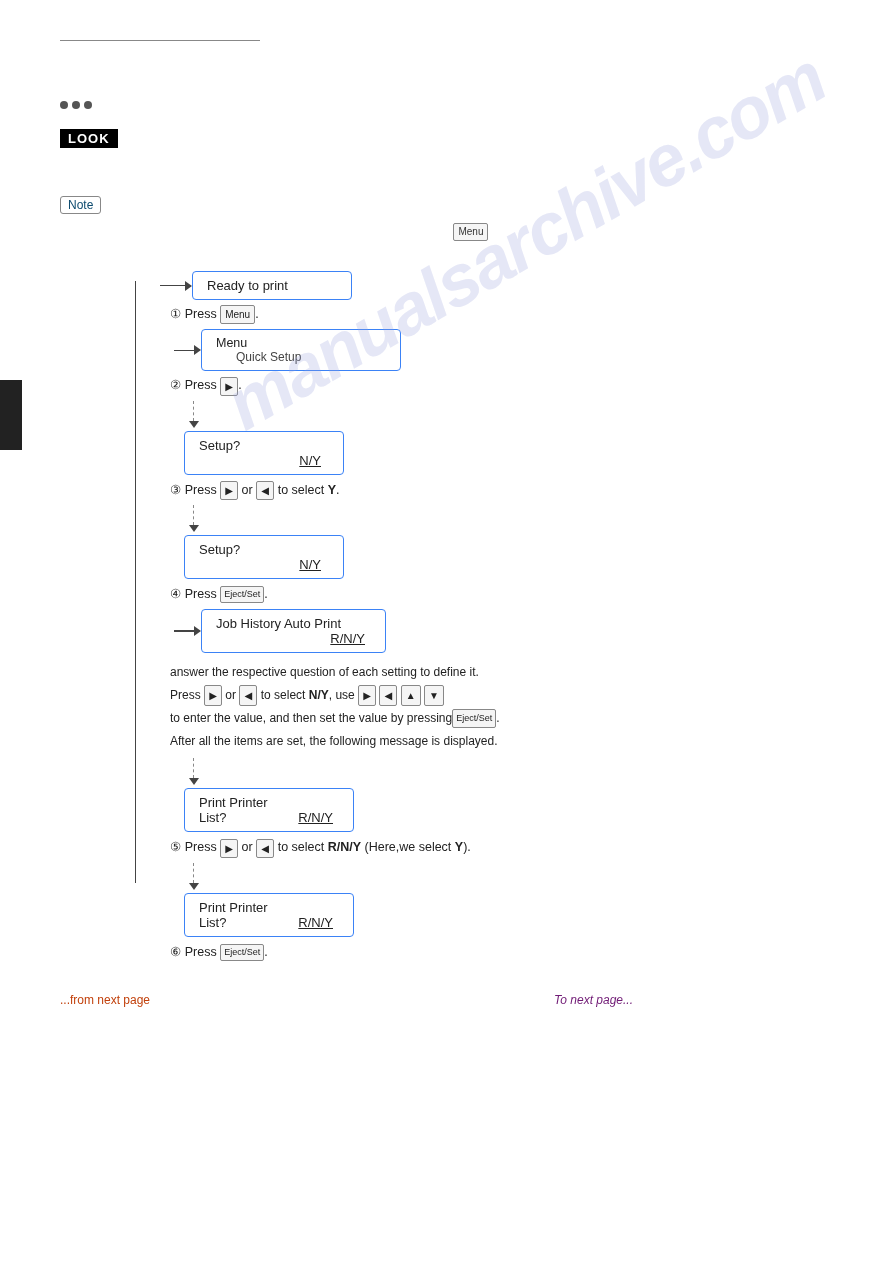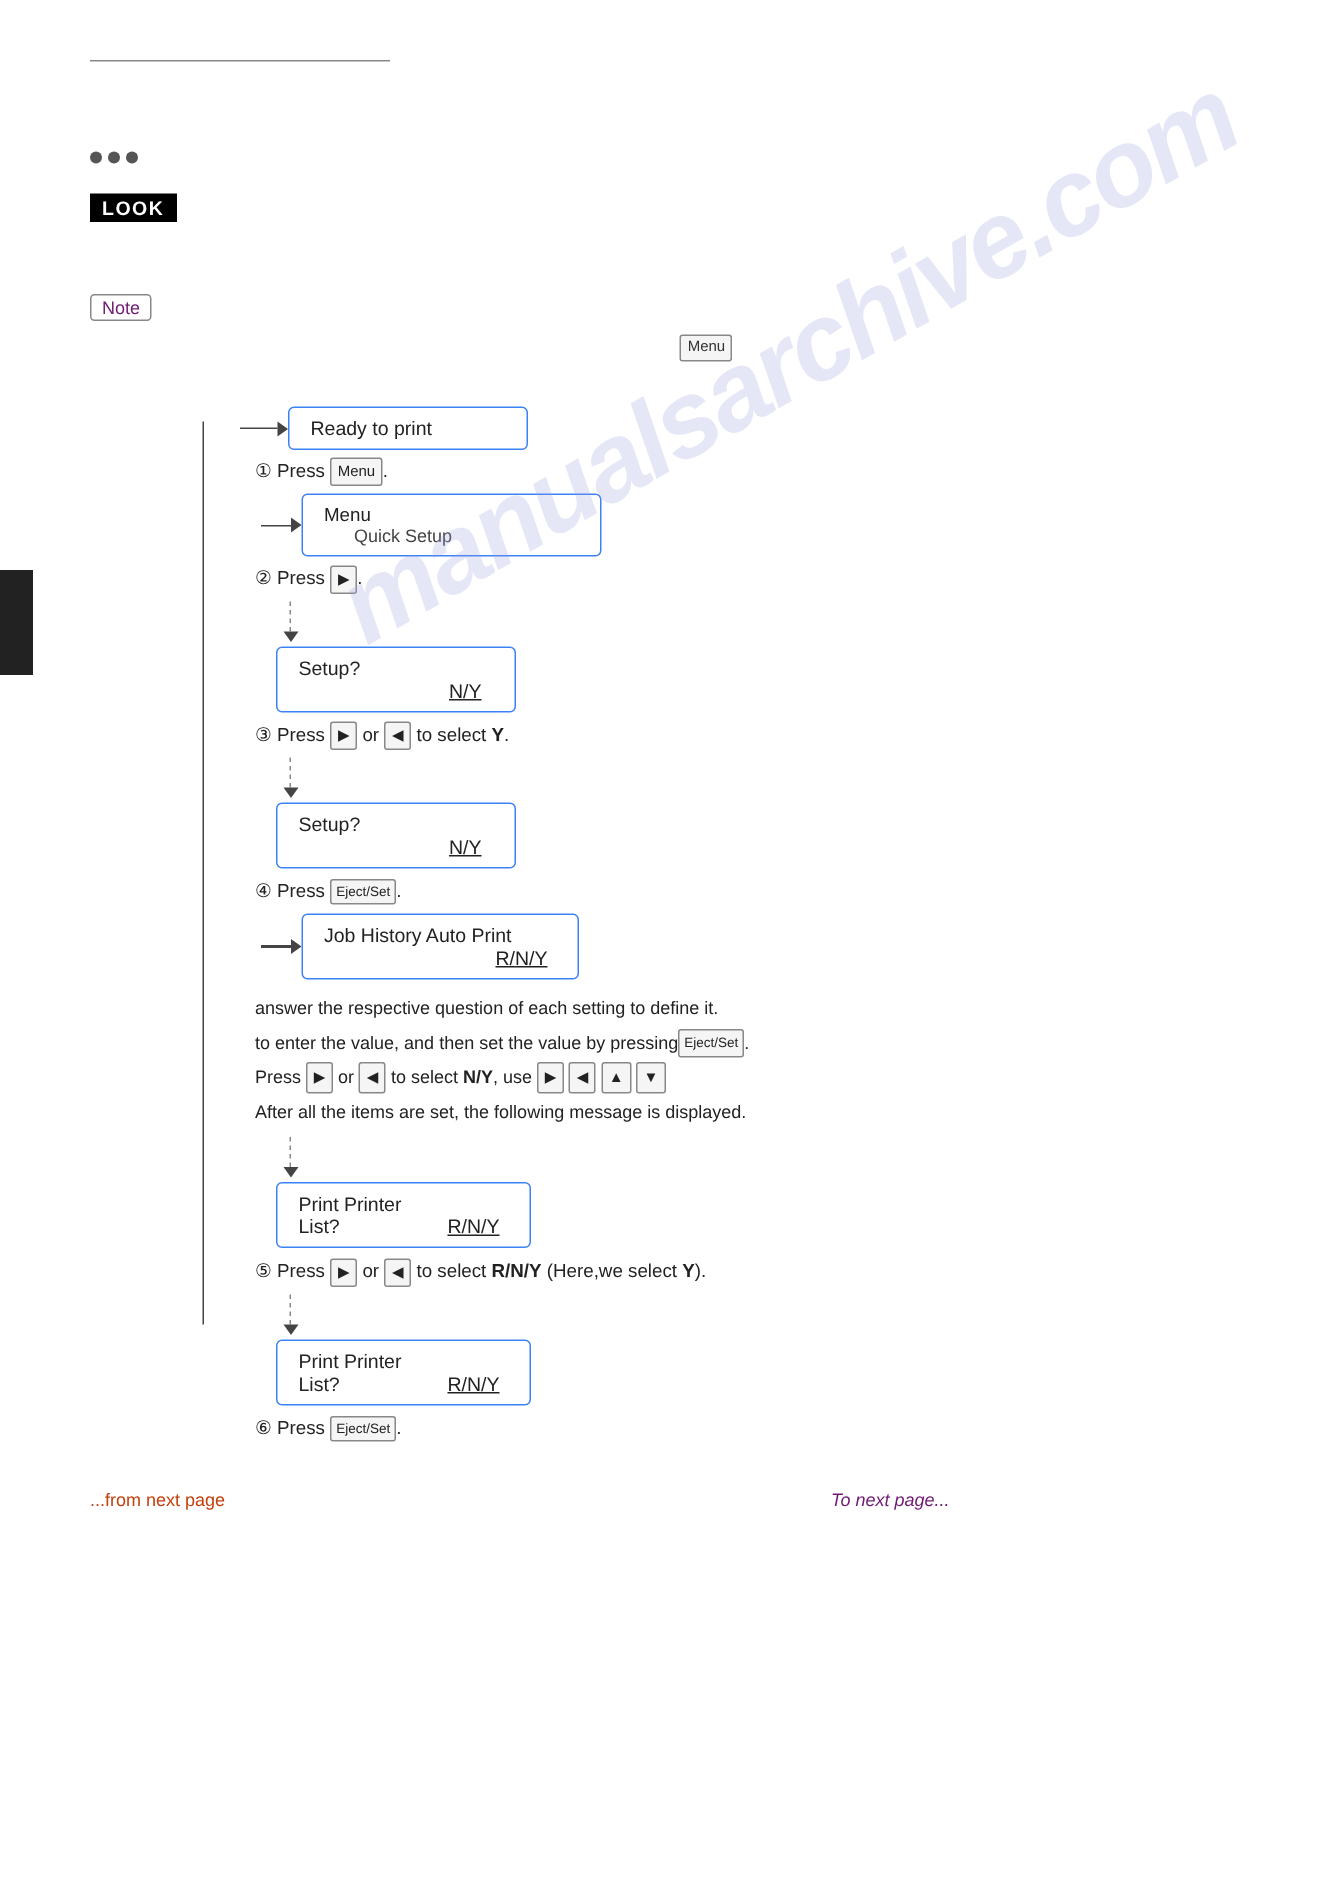--- a/index.html
+++ b/index.html
@@ -62,21 +62,21 @@
       letter-spacing: 1px;
     }
 
     .note-badge {
       display: inline-block;
       border: 1px solid #888;
       border-radius: 3px;
       font-size: 12px;
       padding: 1px 7px;
       margin-bottom: 8px;
-      color: #701a75;
+      color: #0c4a6e;
     }
 
     .note-text {
       font-size: 12px;
       color: #333;
       margin-bottom: 30px;
       line-height: 1.6;
     }
 
     .menu-key {
@@ -311,30 +311,30 @@
             <span></span>
             <span style="text-decoration:underline;">R/N/Y</span>
           </div>
         </div>
       </div>
     </div>
 
     <div class="using-text" style="margin-left:10px;">
       <div>answer the respective question of each setting to define it.</div>
       <div>
-        to enter the value, and then set the value by pressing<span class="eject-key">Eject/Set</span>.
-      </div>
-      <div>
         Press <span class="arrow-key">▶</span>
         or <span class="arrow-key">◀</span>
         to select <strong>N/Y</strong>, use
         <span class="arrow-key">▶</span>
         <span class="arrow-key">◀</span>
         <span class="arrow-key">▲</span>
         <span class="arrow-key">▼</span>
+      </div>
+      <div>
+        to enter the value, and then set the value by pressing<span class="eject-key">Eject/Set</span>.
       </div>
       <div>After all the items are set, the following message is displayed.</div>
     </div>
 
     <div style="margin-left:24px;">
       <div class="dashed-v"></div>
       <div class="arrow-down-connector"></div>
       <div style="margin-top:3px;">
         <div class="flow-box" style="min-width:170px;">
           <div><span>Print Printer</span></div>

